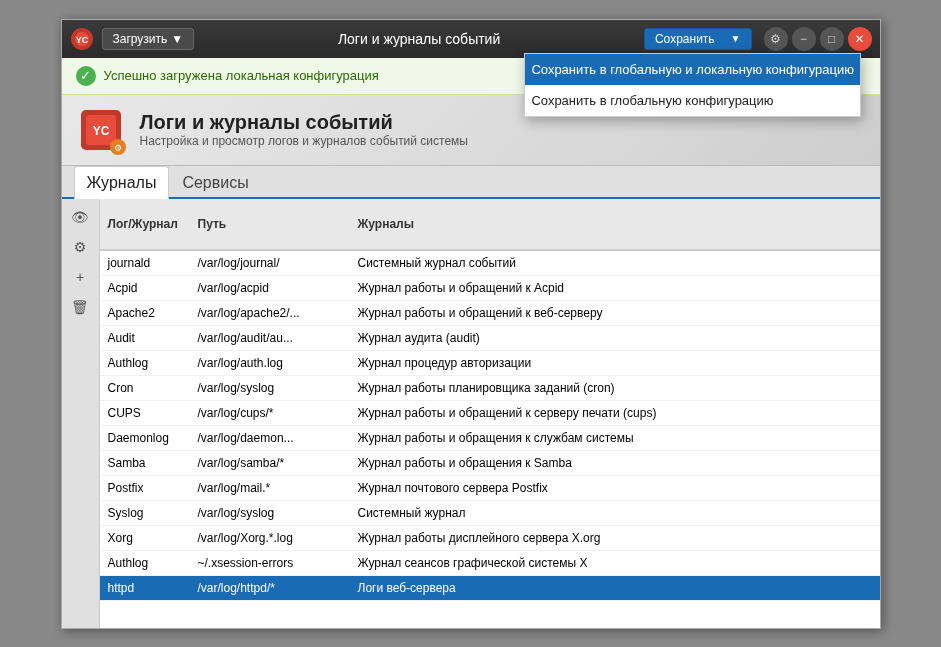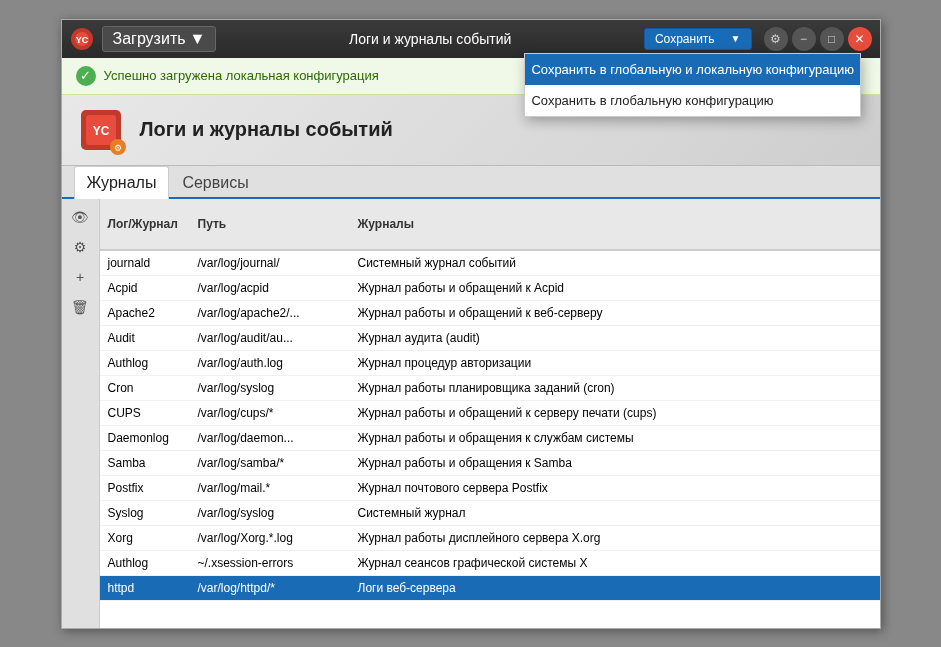--- a/index.html
+++ b/index.html
@@ -39,21 +39,21 @@
     }
     .titlebar-load-btn {
       background: #4a4a4a;
       border: 1px solid #666;
       color: white;
       padding: 3px 10px;
       border-radius: 3px;
       cursor: pointer;
       display: flex;
       gap: 4px;
-      font-size: 16px;
+      font-size: 12px;
     }
     .titlebar-title {
       flex: 1;
       text-align: center;
       font-size: 14px;
       font-weight: normal;
     }
     .titlebar-save-btn {
       background: #1a6bb5;
       border: 1px solid #1558a0;
@@ -317,20 +317,21 @@
       <svg class="app-header-logo" viewBox="0 0 50 50">
         <rect x="5" y="5" width="40" height="40" rx="5" fill="#c0392b"></rect>
         <rect x="10" y="10" width="30" height="30" rx="3" fill="#e74c3c"></rect>
         <text x="25" y="30" text-anchor="middle" fill="white" font-size="12" font-weight="bold">YC</text>
 
         <circle cx="42" cy="42" r="8" fill="#e67e22"></circle>
         <text x="42" y="46" text-anchor="middle" fill="white" font-size="9">⚙</text>
       </svg>
       <div class="app-header-text">
         <h2>Логи и журналы событий</h2>
+        <p>Настройка и просмотр логов и журналов событий системы</p>
       </div>
     </div>
 
     <div class="tabs">
       <div class="tab active">Журналы</div>
       <div class="tab">Сервисы</div>
     </div>
 
     <div class="content">
 

